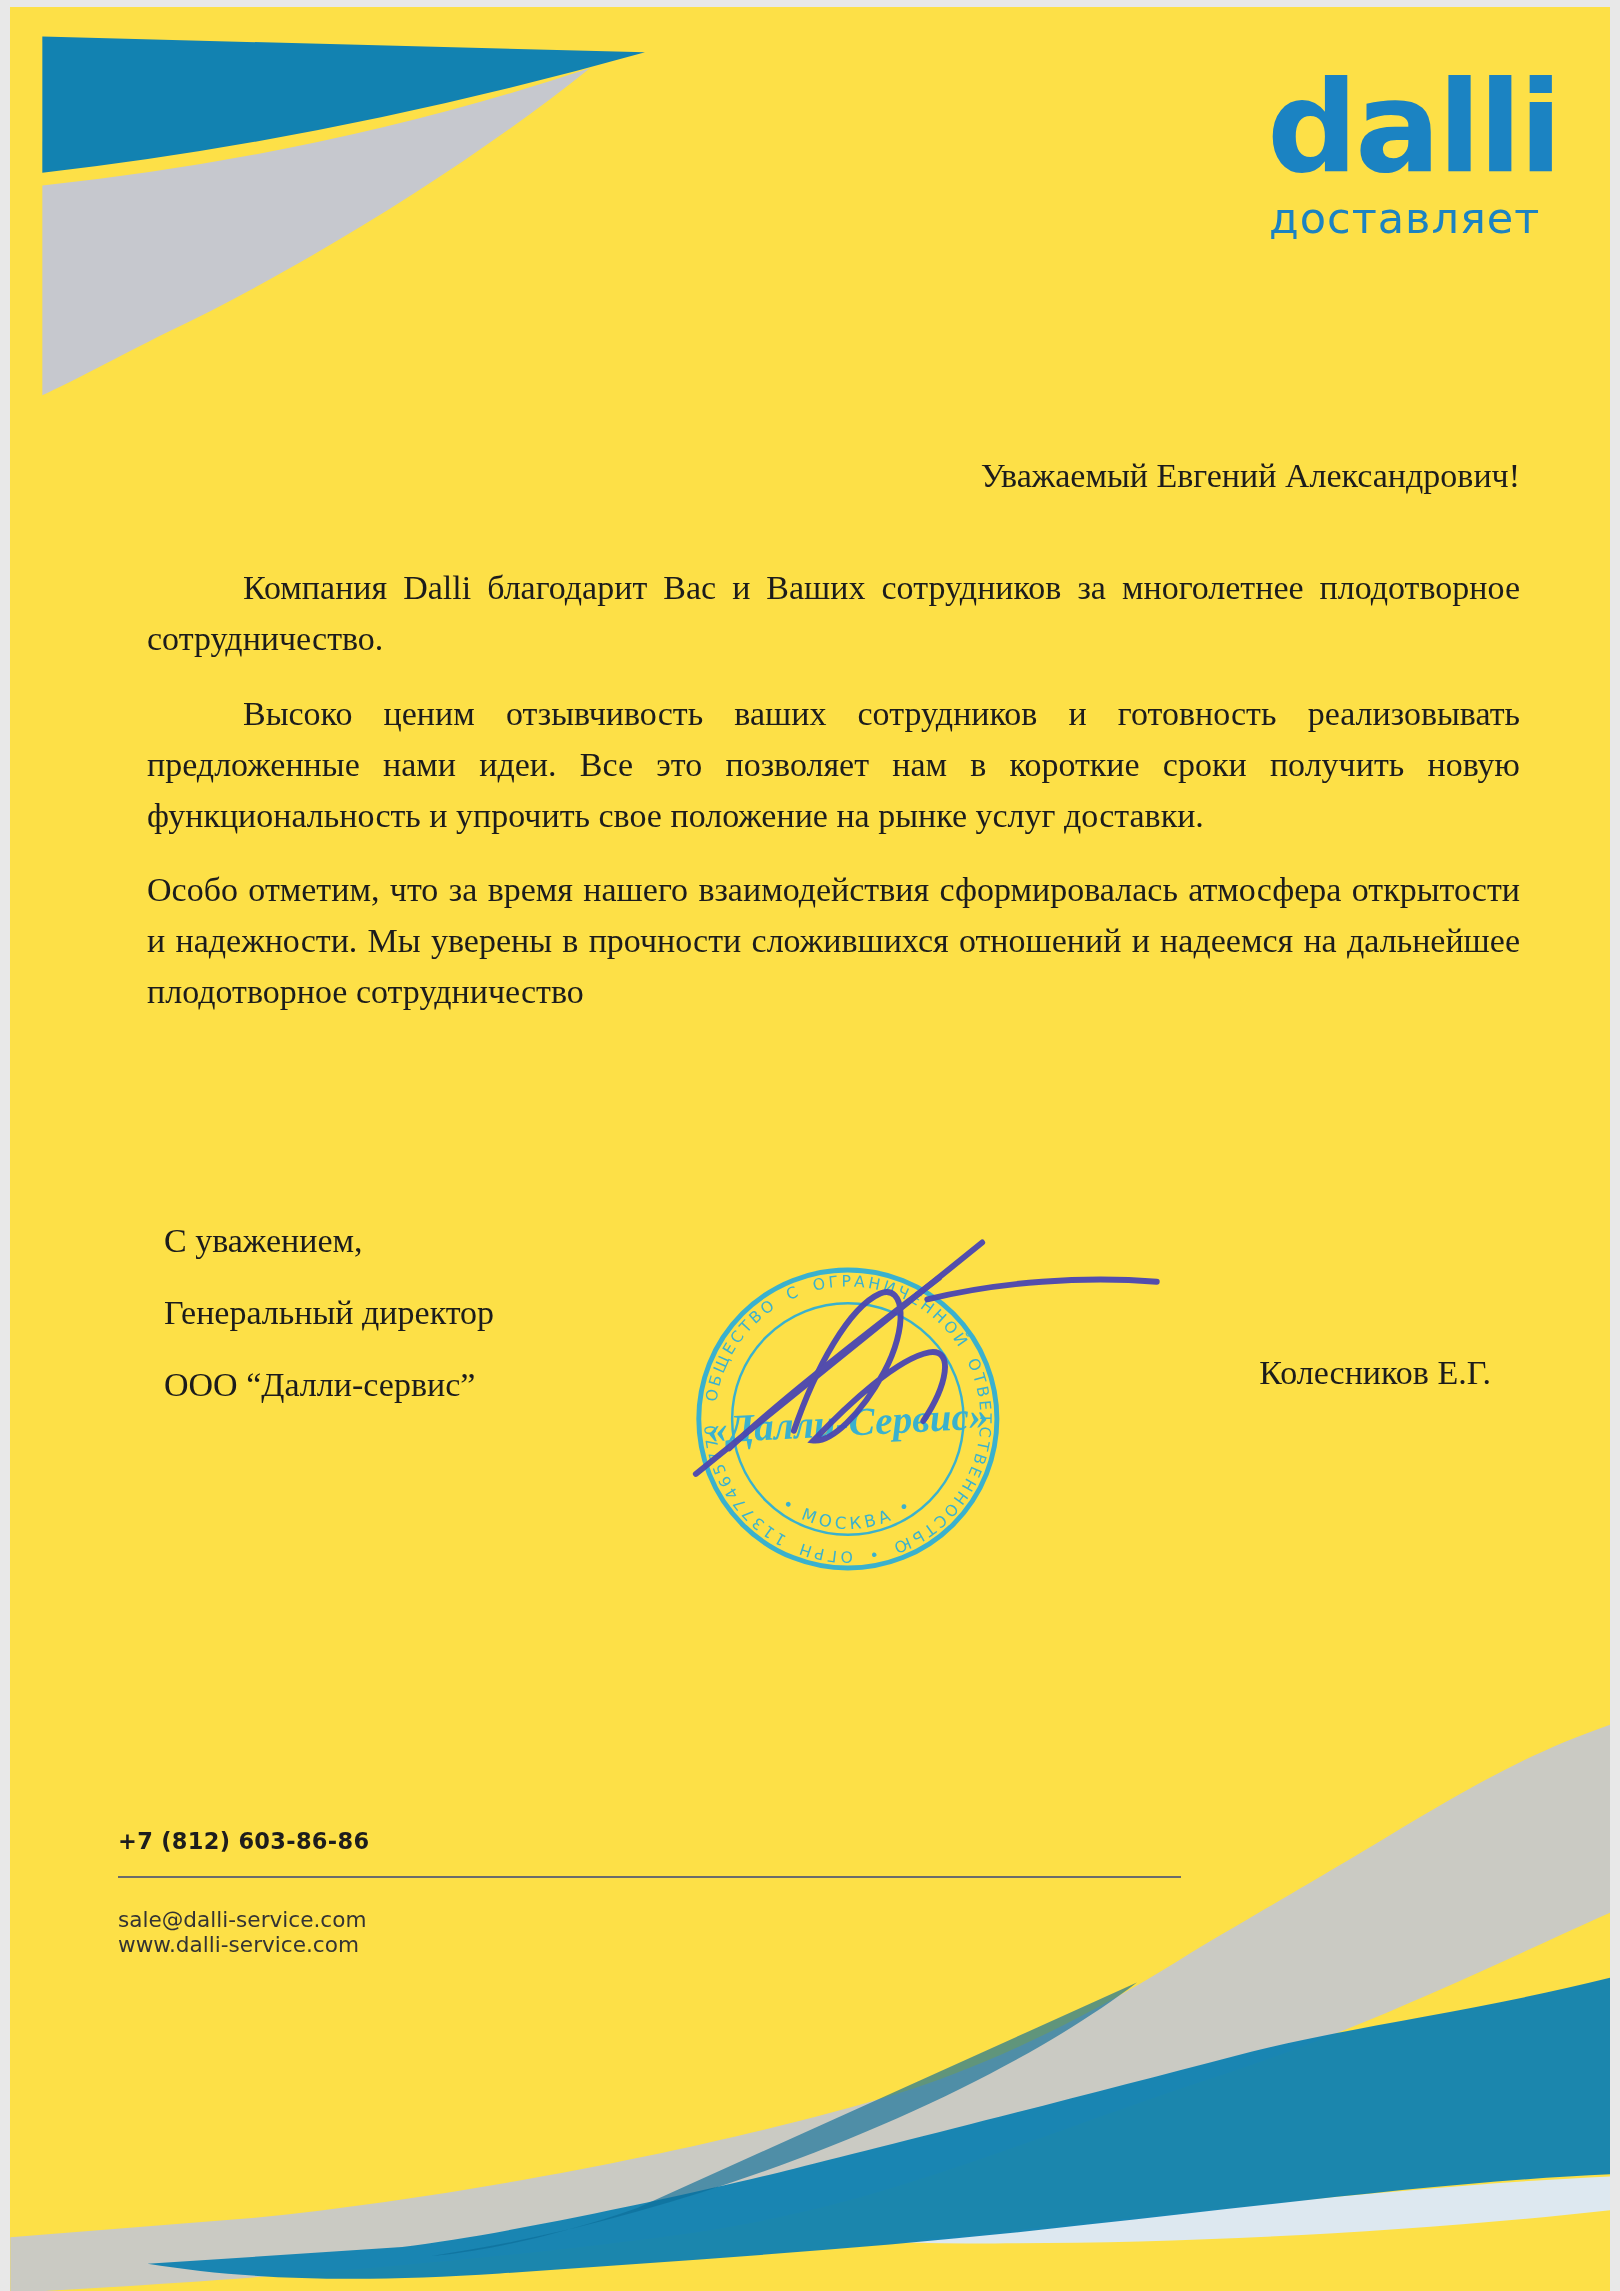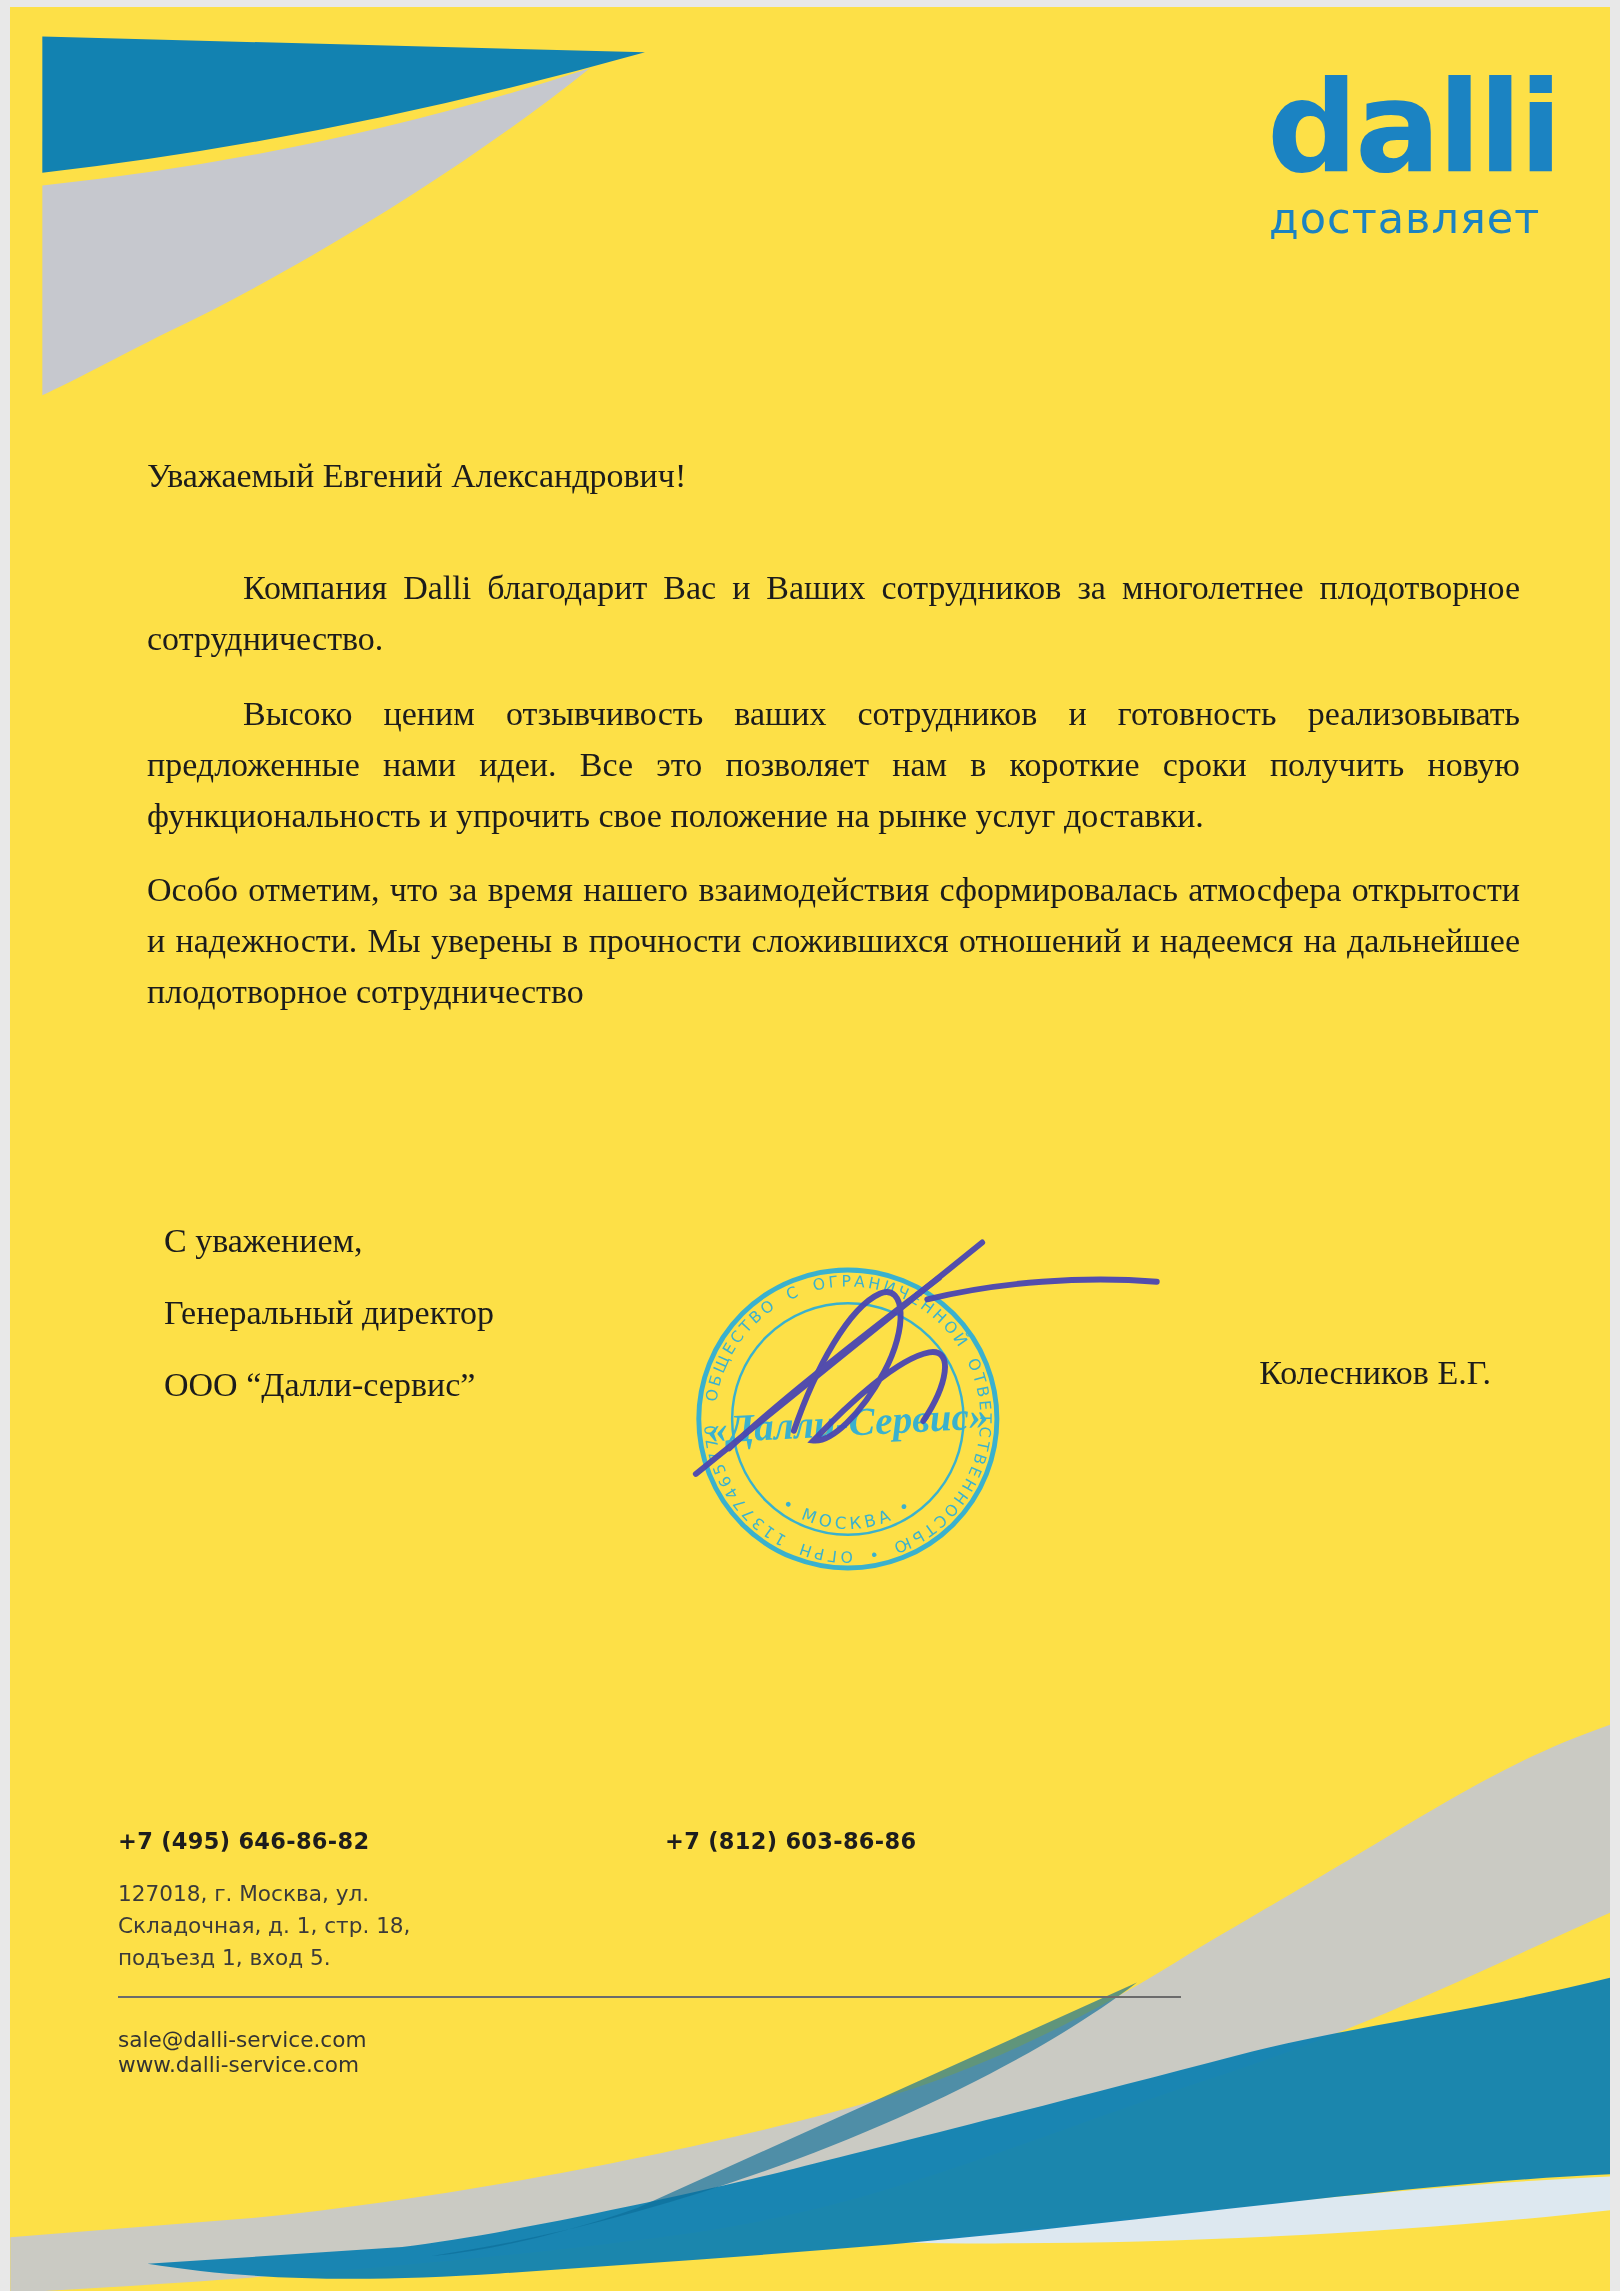--- a/index.html
+++ b/index.html
@@ -21,21 +21,21 @@
     font-family:"DejaVu Sans", sans-serif;
     color:#1b83c2;text-align:left;line-height:1;
   }
   .logo .word{font-size:127px;font-weight:bold;letter-spacing:-2.9px;margin:0;}
   .logo .tagline{font-size:43px;font-weight:normal;letter-spacing:1px;margin:5.9px 0 0 2px;}
   
   .letter{
     position:absolute;left:137px;right:90px;top:443px;
     font-size:34px;line-height:1.5;
   }
-  .greeting{text-align:left;margin:0 0 61px 0;}
+  .greeting{text-align:right;margin:0 0 61px 0;}
   .letter p.body-par{margin:0 0 23.5px 0;text-align:justify;}
   .letter p.indent{text-indent:96px;}
   
   .closing{position:absolute;left:154px;top:1217px;font-size:34px;line-height:1;}
   .closing div{margin-bottom:38px;}
   .signer-name{position:absolute;top:1347px;right:119px;font-size:34px;}
   
   .stampwrap{position:absolute;left:627px;top:1206px;width:608px;height:412px;}
   
   .footer{
@@ -135,24 +135,20 @@
         <path d="M 936,1318 C 1010,1300 1096,1294 1170,1300"></path>
         <path d="M 948,1296 C 864,1360 778,1428 734,1470"></path>
       </g>
     </svg>
   </div>
 
   <div class="signer-name">Колесников Е.Г.</div>
 
   <div class="footer">
     <div class="cols">
-      <div class="col1">
-        <div class="phone">+7 (495) 646-86-82</div>
-        <div class="addr">127018, г. Москва, ул. Складочная, д. 1, стр. 18, подъезд 1, вход 5.</div>
-      </div>
       <div class="col2">
         <div class="phone">+7 (812) 603-86-86</div>
       </div>
     </div>
     <div class="divider"></div>
     <div class="links">
       <div class="lnk1"><a href="#">sale@dalli-service.com</a></div>
       <div class="lnk2"><a href="#">www.dalli-service.com</a></div>
     </div>
   </div>

